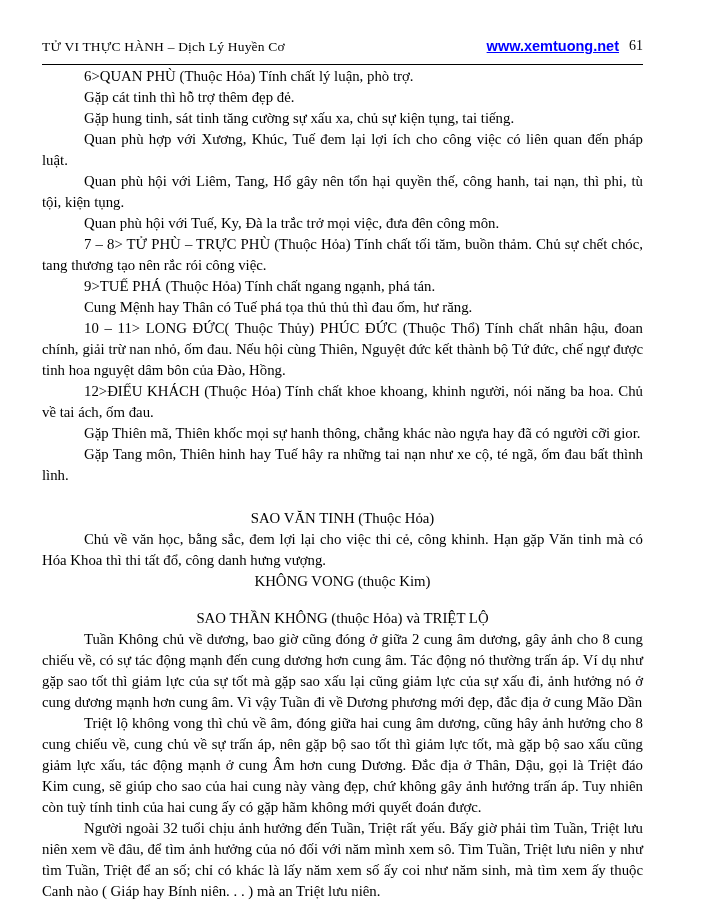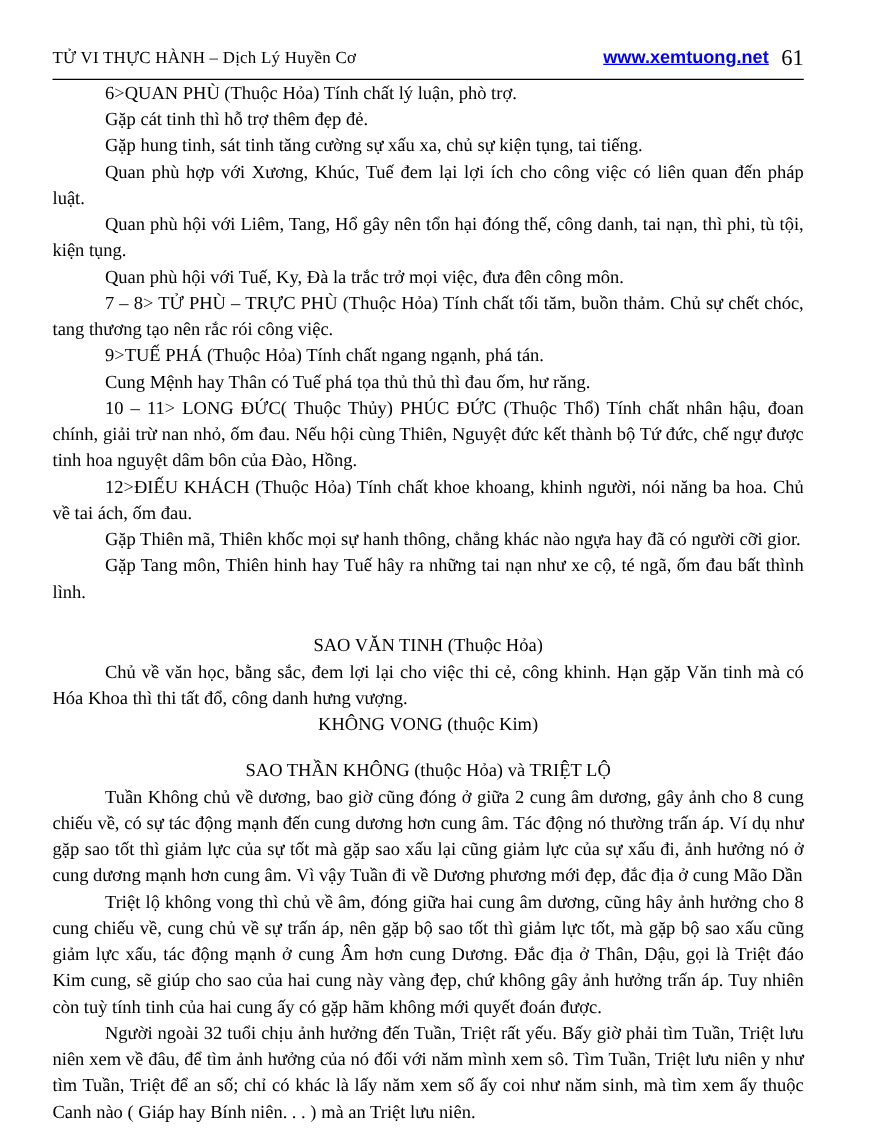--- a/index.html
+++ b/index.html
@@ -36,21 +36,21 @@
     white-space: nowrap;
   }
   .site-link {
     font-family: "Liberation Sans", "DejaVu Sans", sans-serif;
     font-weight: bold;
     font-size: 14.5px;
     color: var(--link-color, #0000ff);
     text-decoration: underline;
     cursor: pointer;
   }
-  .page-number { font-size: 18px; font-family: Liberation Serif, serif; }
+  .page-number { font-size: 14px; font-family: Liberation Serif, serif; }
   .header-rule {
     border: none;
     border-top: 1.8px solid #000000;
     margin: 9px 0 0 0;
   }
   .doc-body {
     margin-top: 1px;
     font-size: 14.8px;
     line-height: 21px;
     text-align: justify;
@@ -85,21 +85,21 @@
 
   <hr class="header-rule">
 
   <div class="doc-body">
 
     <section>
       <p>6&gt;QUAN PHÙ (Thuộc Hỏa) Tính chất lý luận, phò trợ.</p>
       <p>Gặp cát tinh thì hỗ trợ thêm đẹp đẻ.</p>
       <p>Gặp hung tinh, sát tinh tăng cường sự xấu xa, chủ sự kiện tụng, tai tiếng.</p>
       <p>Quan phù hợp với Xương, Khúc, Tuế đem lại lợi ích cho công việc có liên quan đến pháp luật.</p>
-      <p>Quan phù hội với Liêm, Tang, Hổ gây nên tổn hại đóng thế, công danh, tai nạn, thì phi, tù tội, kiện tụng.</p>
+      <p>Quan phù hội với Liêm, Tang, Hổ gây nên tổn hại quyền thế, công hanh, tai nạn, thì phi, tù tội, kiện tụng.</p>
       <p>Quan phù hội với Tuế, Ky, Đà la trắc trở mọi việc, đưa đên công môn.</p>
       <p>7 – 8&gt; TỬ PHÙ – TRỰC PHÙ (Thuộc Hỏa) Tính chất tối tăm, buồn thảm. Chủ sự chết chóc, tang thương tạo nên rắc rói công việc.</p>
       <p>9&gt;TUẾ PHÁ (Thuộc Hỏa) Tính chất ngang ngạnh, phá tán.</p>
       <p>Cung Mệnh hay Thân có Tuế phá tọa thủ thủ thì đau ốm, hư răng.</p>
       <p>10 – 11&gt; LONG ĐỨC( Thuộc Thủy) PHÚC ĐỨC (Thuộc Thổ) Tính chất nhân hậu, đoan chính, giải trừ nan nhỏ, ốm đau. Nếu hội cùng Thiên, Nguyệt đức kết thành bộ Tứ đức, chế ngự được tinh hoa nguyệt dâm bôn của Đào, Hồng.</p>
       <p>12&gt;ĐIẾU KHÁCH (Thuộc Hỏa) Tính chất khoe khoang, khinh người, nói năng ba hoa. Chủ về tai ách, ốm đau.</p>
       <p>Gặp Thiên mã, Thiên khốc mọi sự hanh thông, chẳng khác nào ngựa hay đã có người cỡi gior.</p>
       <p>Gặp Tang môn, Thiên hinh hay Tuế hây ra những tai nạn như xe cộ, té ngã, ốm đau bất thình lình.</p>
     </section>
 

